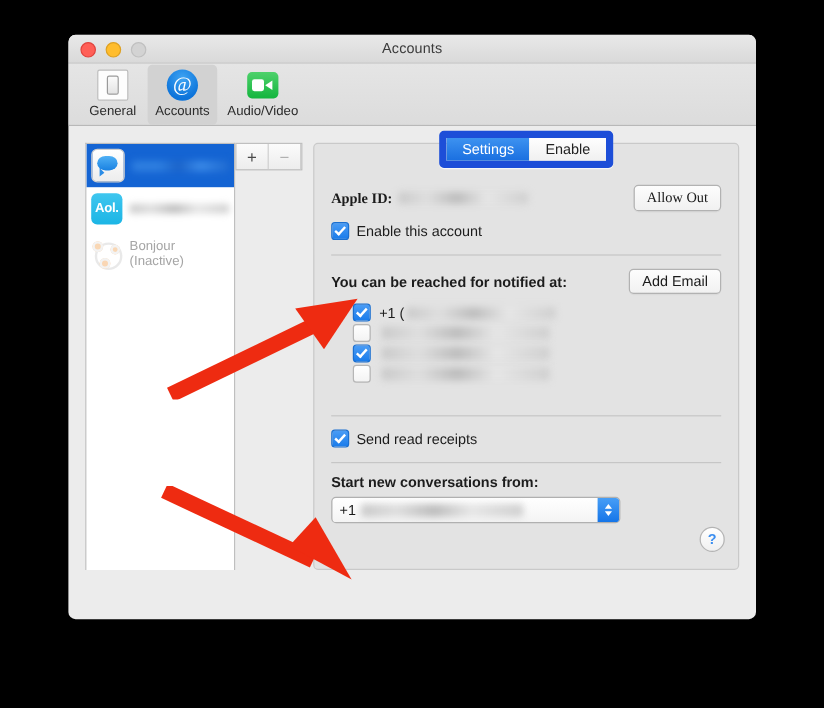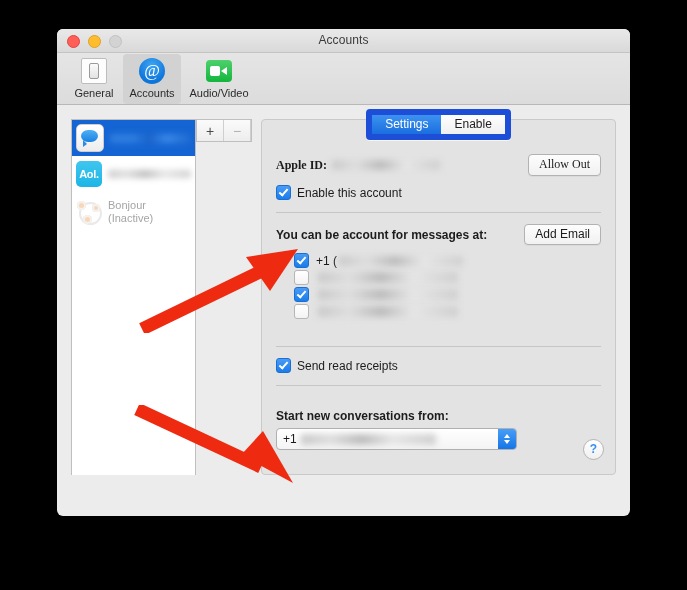--- a/index.html
+++ b/index.html
@@ -298,21 +298,21 @@
         </div>
 
         <div class="row" style="margin-top:9px;">
           <div class="cb on"></div>
           <div class="lbl" style="margin-left:6px;">Enable this account</div>
         </div>
 
         <div class="sep" style="margin-top:12px;"></div>
 
         <div class="row" style="margin-top:11px;">
-          <div class="lbl b">You can be account for messages at:</div>
+          <div class="lbl b">You can be reached for notified at:</div>
           <div style="flex:1"></div>
           <div class="btn">Add Email</div>
         </div>
 
         <div style="margin-top:7px;">
           <div class="row" style="height:17px;padding-left:18px;">
             <div class="cb on"></div>
             <div class="lbl" style="margin-left:7px;">+1 (</div>
             <div class="blur blur-gray" style="width:124px;margin-left:2px;height:10px;"></div>
           </div>
@@ -332,21 +332,21 @@
 
         <div class="sep" style="margin-top:26px;"></div>
 
         <div class="row" style="margin-top:11px;">
           <div class="cb on"></div>
           <div class="lbl" style="margin-left:6px;">Send read receipts</div>
         </div>
 
         <div class="sep" style="margin-top:12px;"></div>
 
-        <div class="lbl b" style="margin-top:23px;">Start new conversations from:</div>
+        <div class="lbl b" style="margin-top:9px;">Start new conversations from:</div>
         <div class="popup" style="width:233px;margin-top:5px;">
           <div class="pv">+1</div>
           <div class="blur blur-gray" style="width:135px;margin-left:4px;height:11px;"></div>
           <div class="stepper">
             <i class="up"></i>
               <i class="dn"></i>
           </div>
         </div>
 
         <div class="helpbtn">?</div>

